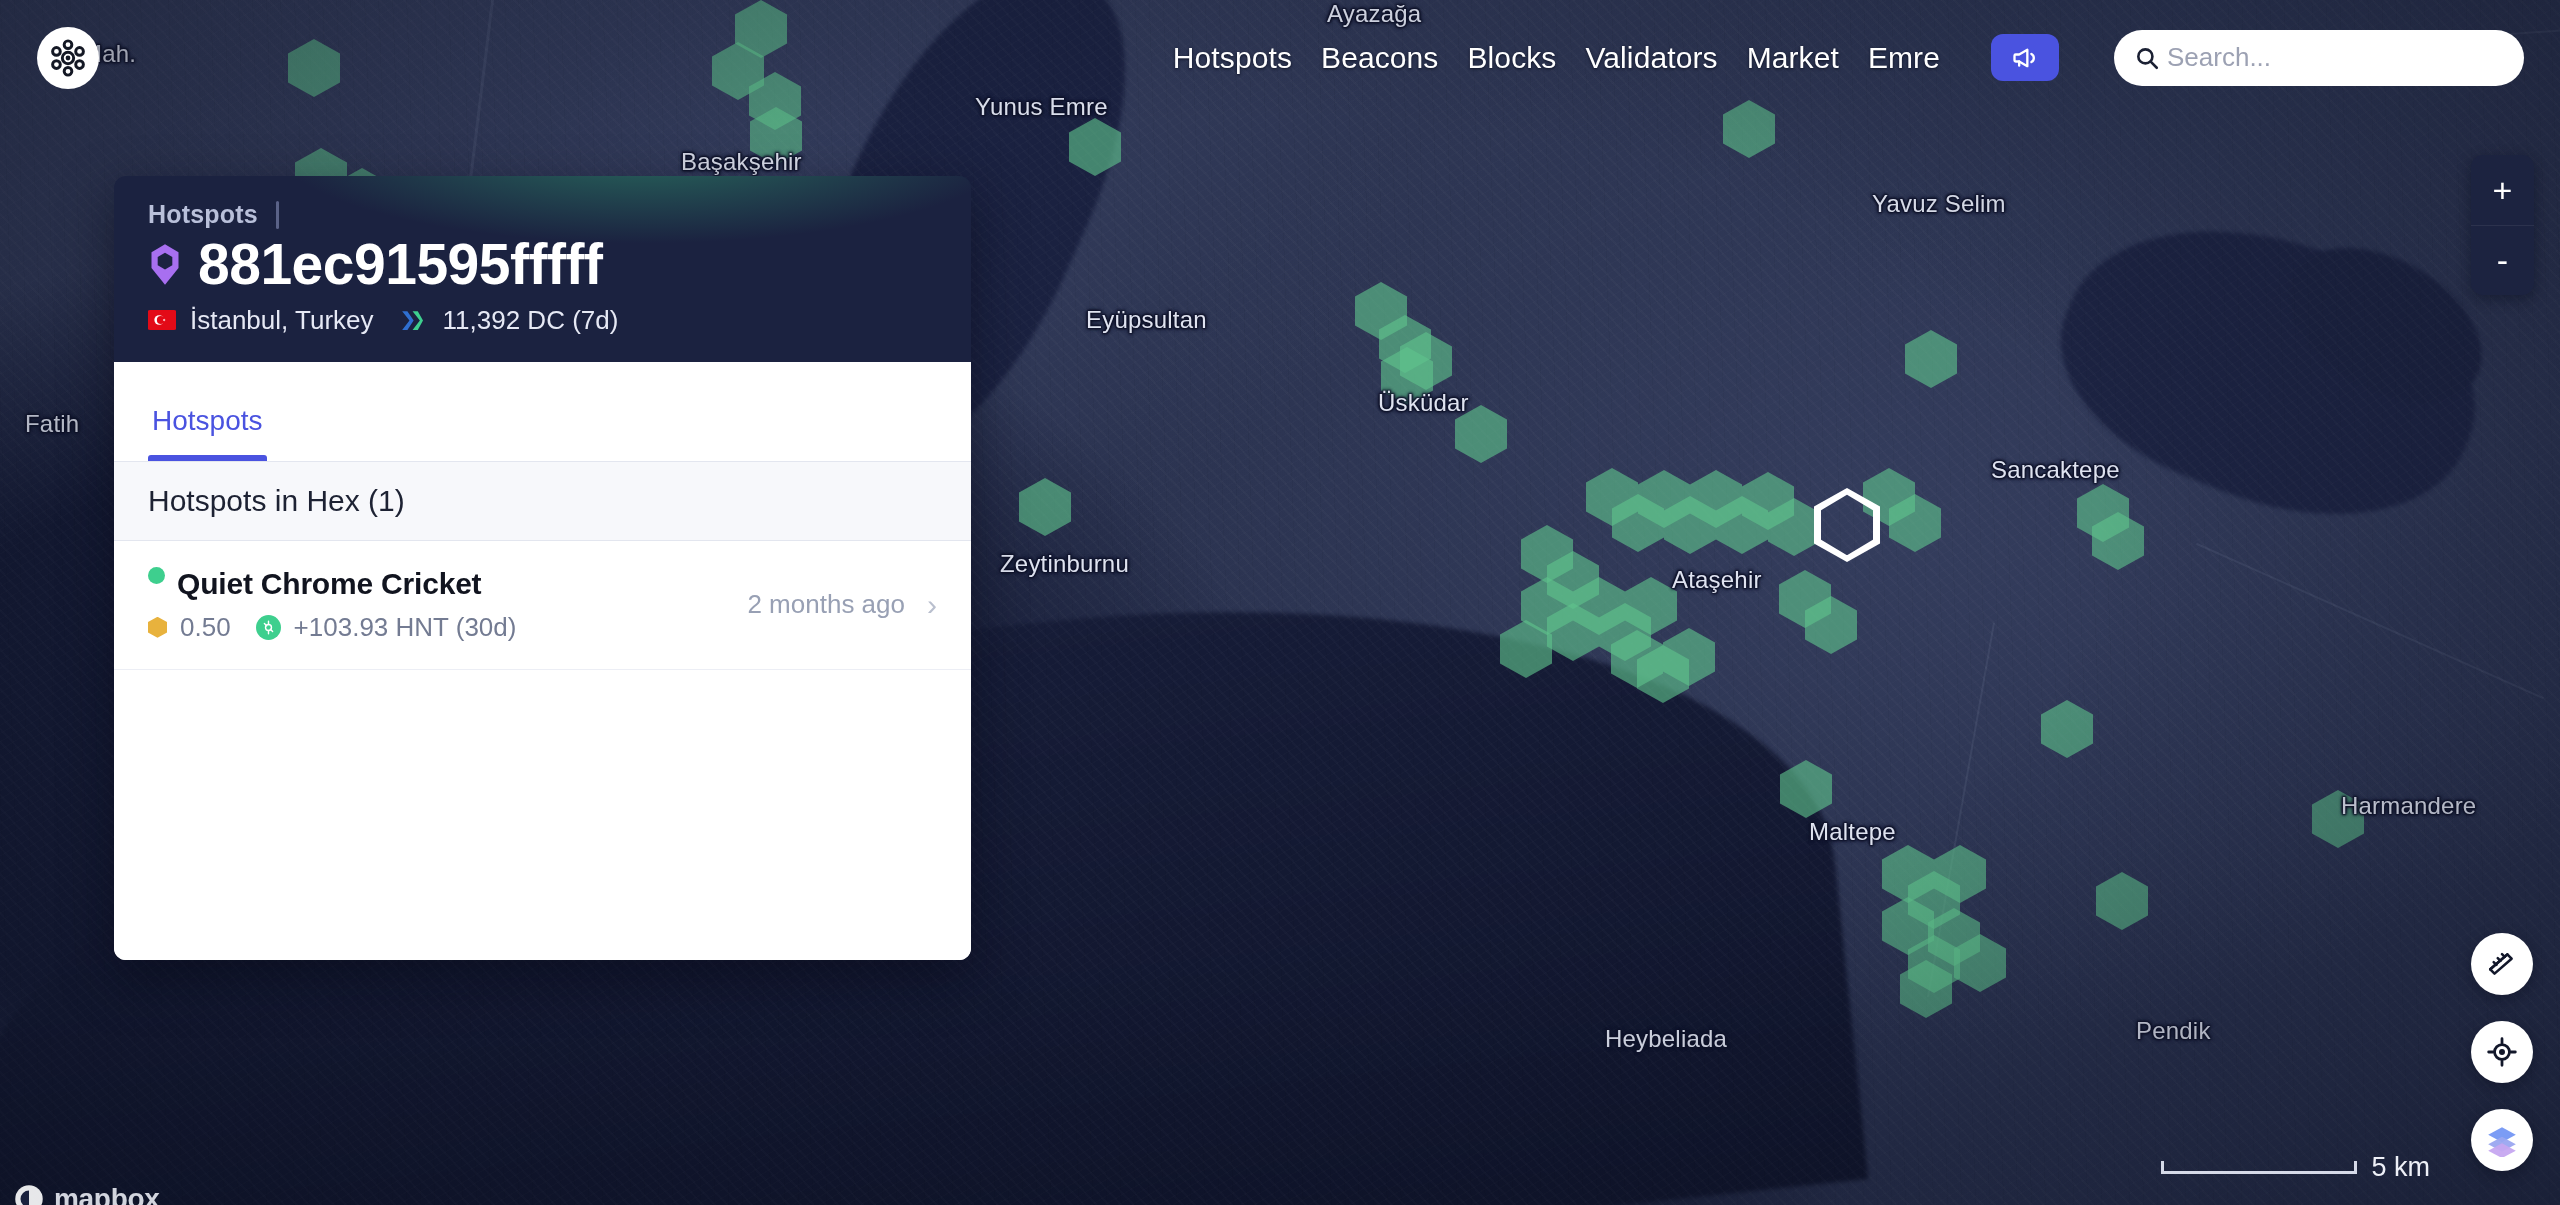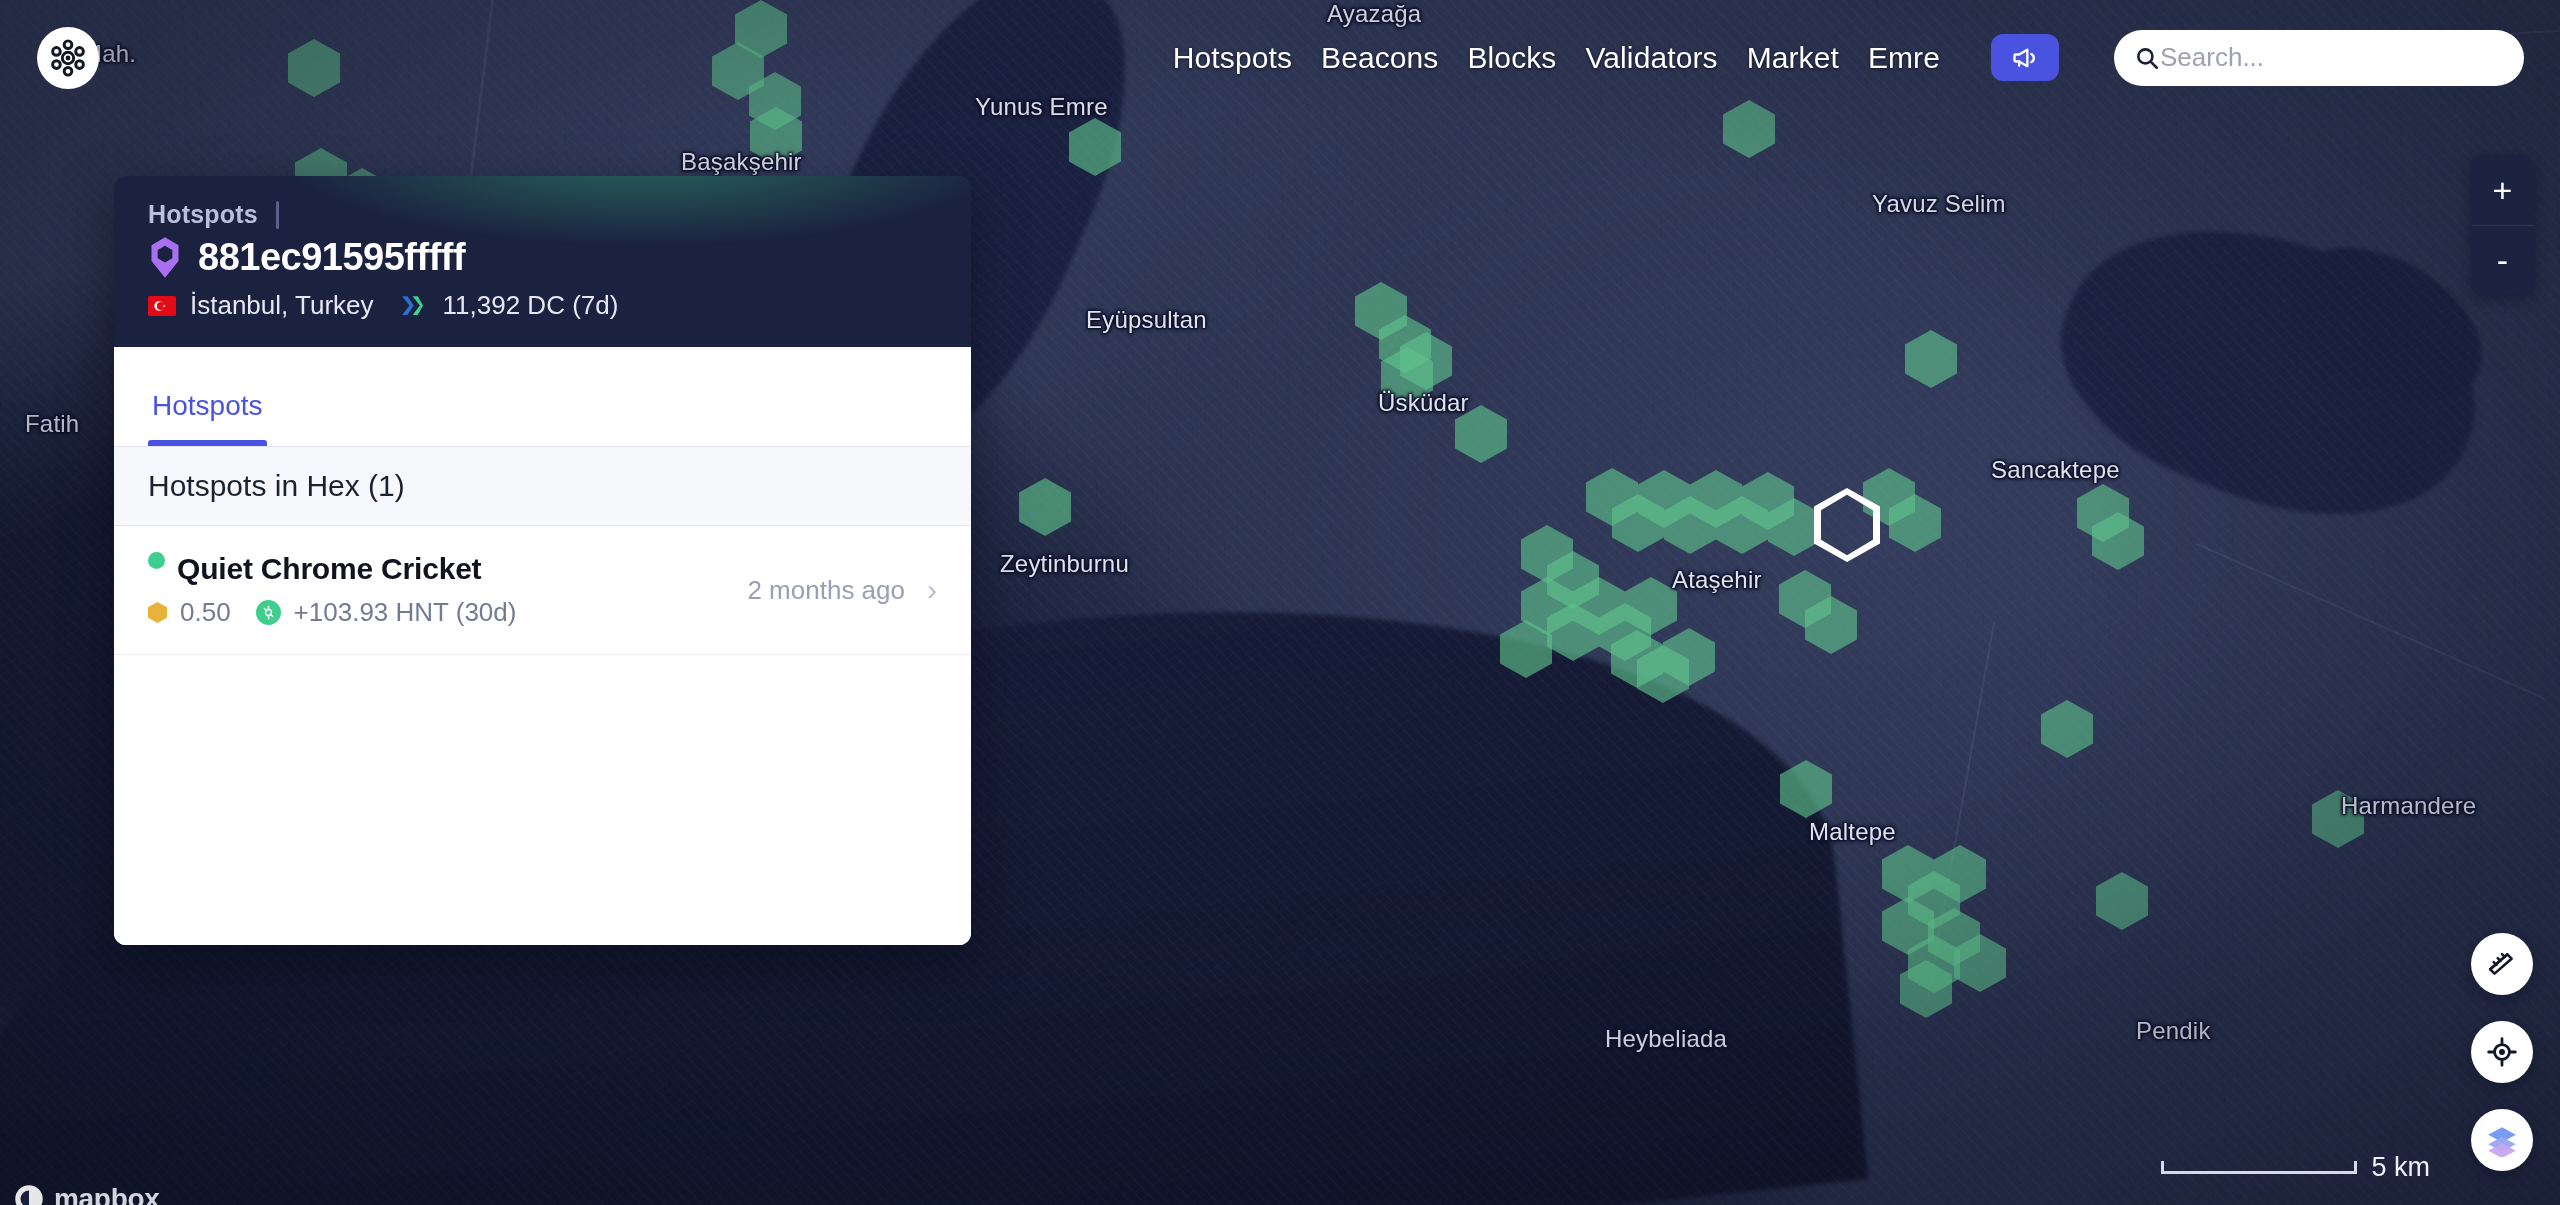--- a/index.html
+++ b/index.html
@@ -137,21 +137,21 @@
     background: #ffffff;
     border-radius: 28px;
     display: flex; align-items: center;
     padding: 0 20px;
     flex: 0 0 auto;
   }
   #search-input {
     border: none; outline: none; background: transparent;
     font-family: "Liberation Sans", sans-serif;
     font-size: 26px; color: #2b3043;
-    width: 100%; margin-left: 0;
+    width: 100%; margin-left: 7px;
   }
   #search-input::placeholder { color: #9ca1b3; }
 
   
   #panel {
     position: absolute;
     left: 114px; top: 176px;
     width: 857px;
     border-radius: 12px;
     overflow: hidden;
@@ -180,21 +180,21 @@
     letter-spacing: .2px;
   }
   #breadcrumb-divider {
     width: 3px; height: 28px; background: #5a6287; border-radius: 2px;
   }
   #panel-title-row {
     display: flex; align-items: center; gap: 16px;
     margin: 6px 0 10px 0;
   }
   #panel-title {
-    color: #ffffff; font-size: 38px; font-weight: bold;
+    color: #ffffff; font-size: 57px; font-weight: bold;
     letter-spacing: -0.5px; line-height: 1.05;
   }
   #panel-meta {
     display: flex; align-items: center; gap: 14px;
     margin-top: 9px;
   }
   .flag-tr {
     width: 28px; height: 20px; background: #e30a17;
     border-radius: 2px; position: relative; flex: 0 0 auto;
     display:flex; align-items:center; justify-content:center;

